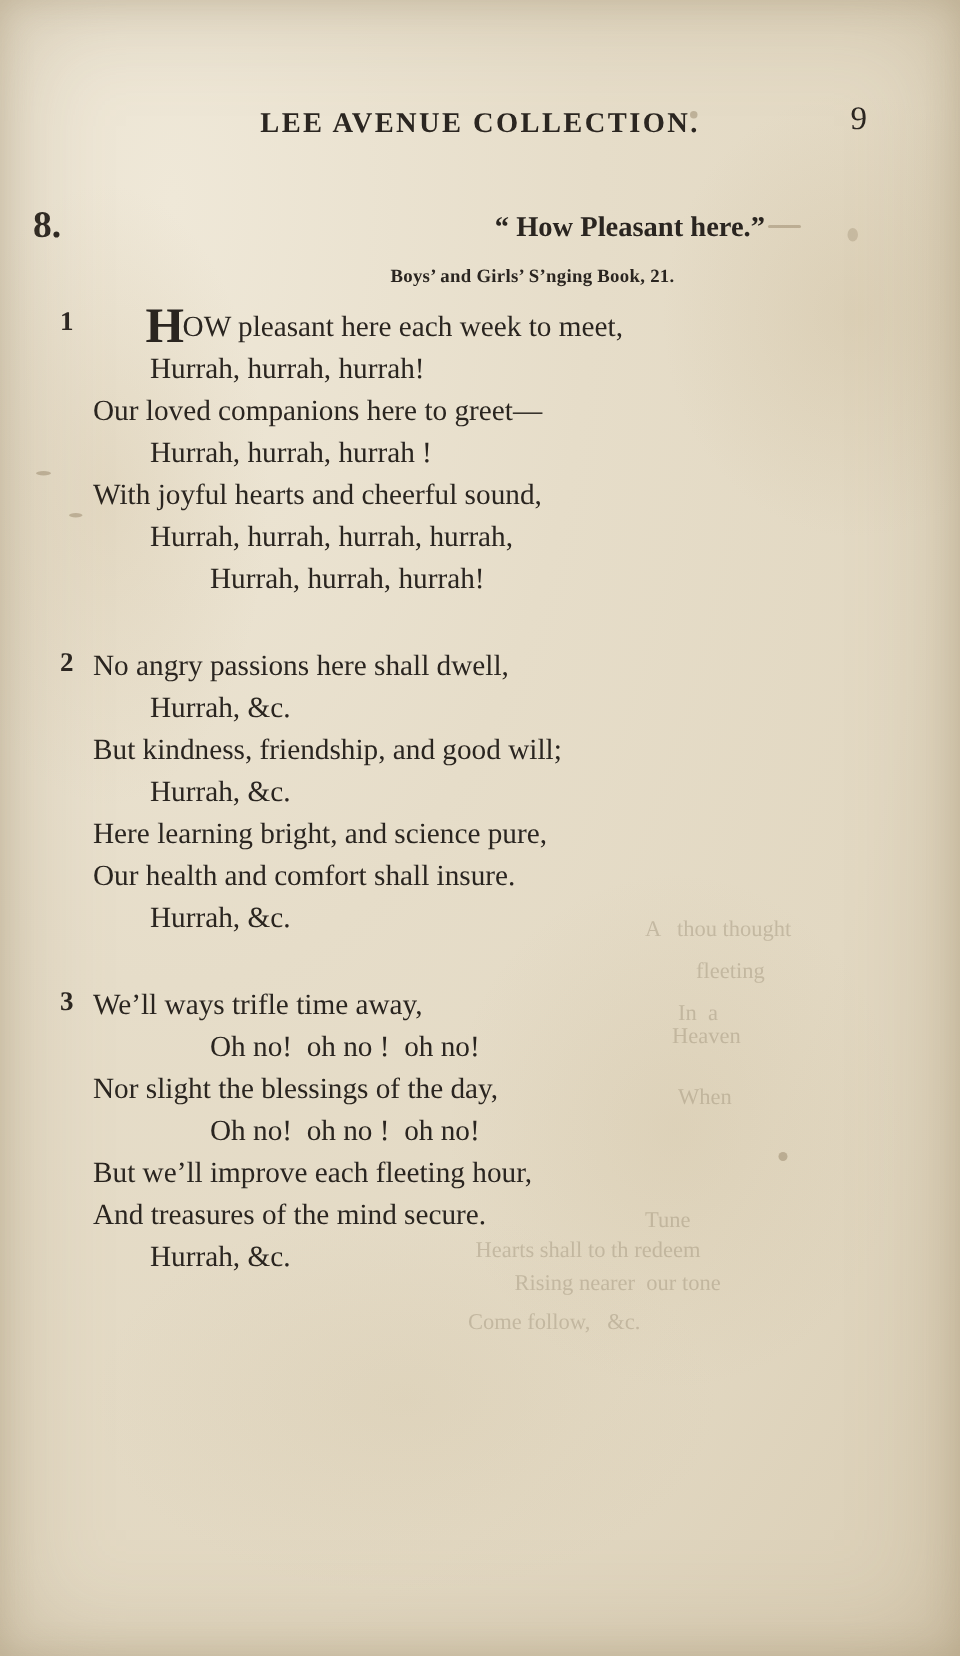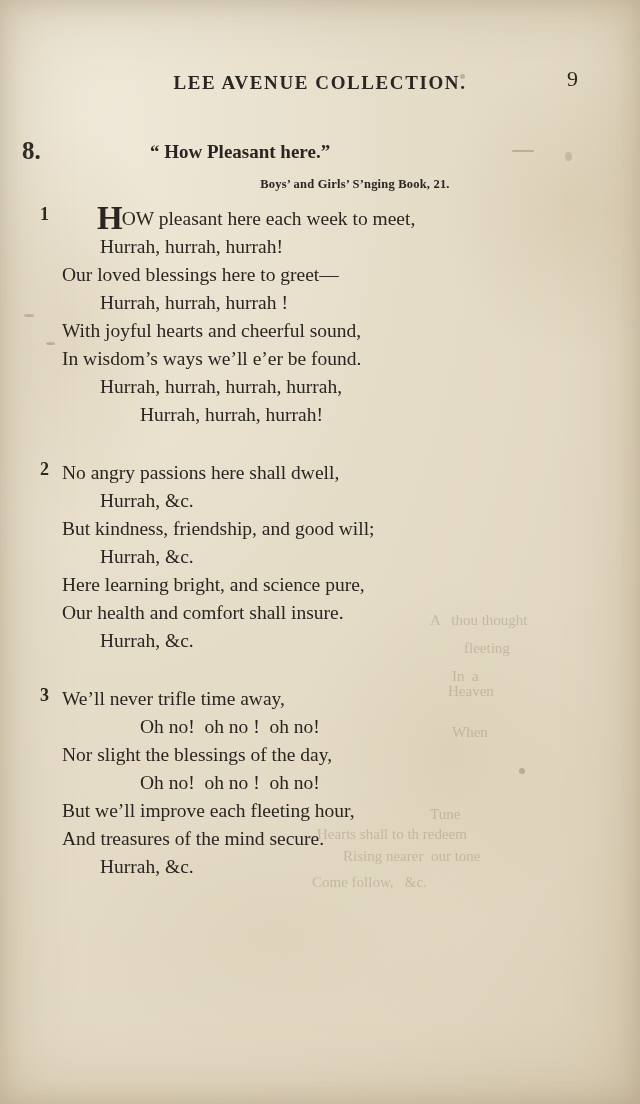--- a/index.html
+++ b/index.html
@@ -69,21 +69,21 @@
     font-size: 25px;
     font-weight: bold;
   }
 
   
   .hymn-title {
     position: absolute;
     left: 150px;
     top: 141px;
     width: 360px;
-    text-align: left;
+    text-align: right;
     font-size: 19px;
     font-weight: bold;
   }
   .attribution {
     position: absolute;
     left: 150px;
     top: 177px;
     width: 410px;
     text-align: center;
     font-size: 12.5px;
@@ -171,42 +171,41 @@
     <div class="hymn-number">8.</div>
     <div class="hymn-title">“ How Pleasant here.”</div>
     <div class="attribution">Boys’ and Girls’ S’nging Book, 21.</div>
 
     <div class="verses">
 
       <div class="verse">
         <div class="verse-num">1</div>
         <div class="dropcap-line"><span class="dropcap">H</span><span>OW pleasant here each week to meet,</span></div>
         <div class="line ind1">Hurrah, hurrah, hurrah!</div>
-        <div class="line">Our loved blessings here to greet—</div>
+        <div class="line">Our loved companions here to greet—</div>
         <div class="line ind1">Hurrah, hurrah, hurrah !</div>
         <div class="line">With joyful hearts and cheerful sound,</div>
-        <div class="line">In wisdom’s ways we’ll e’er be found.</div>
         <div class="line ind1">Hurrah, hurrah, hurrah, hurrah,</div>
         <div class="line ind2">Hurrah, hurrah, hurrah!</div>
       </div>
 
       <div class="verse" style="margin-top:30px;">
         <div class="verse-num">2</div>
         <div class="line">No angry passions here shall dwell,</div>
         <div class="line ind1">Hurrah, &amp;c.</div>
         <div class="line">But kindness, friendship, and good will;</div>
         <div class="line ind1">Hurrah, &amp;c.</div>
         <div class="line">Here learning bright, and science pure,</div>
         <div class="line">Our health and comfort shall insure.</div>
         <div class="line ind1">Hurrah, &amp;c.</div>
       </div>
 
       <div class="verse" style="margin-top:30px;">
         <div class="verse-num">3</div>
-        <div class="line">We’ll never trifle time away,</div>
+        <div class="line">We’ll ways trifle time away,</div>
         <div class="line ind2">Oh no!  oh no !  oh no!</div>
         <div class="line">Nor slight the blessings of the day,</div>
         <div class="line ind2">Oh no!  oh no !  oh no!</div>
         <div class="line">But we’ll improve each fleeting hour,</div>
         <div class="line">And treasures of the mind secure.</div>
         <div class="line ind1">Hurrah, &amp;c.</div>
       </div>
 
     </div>
 

